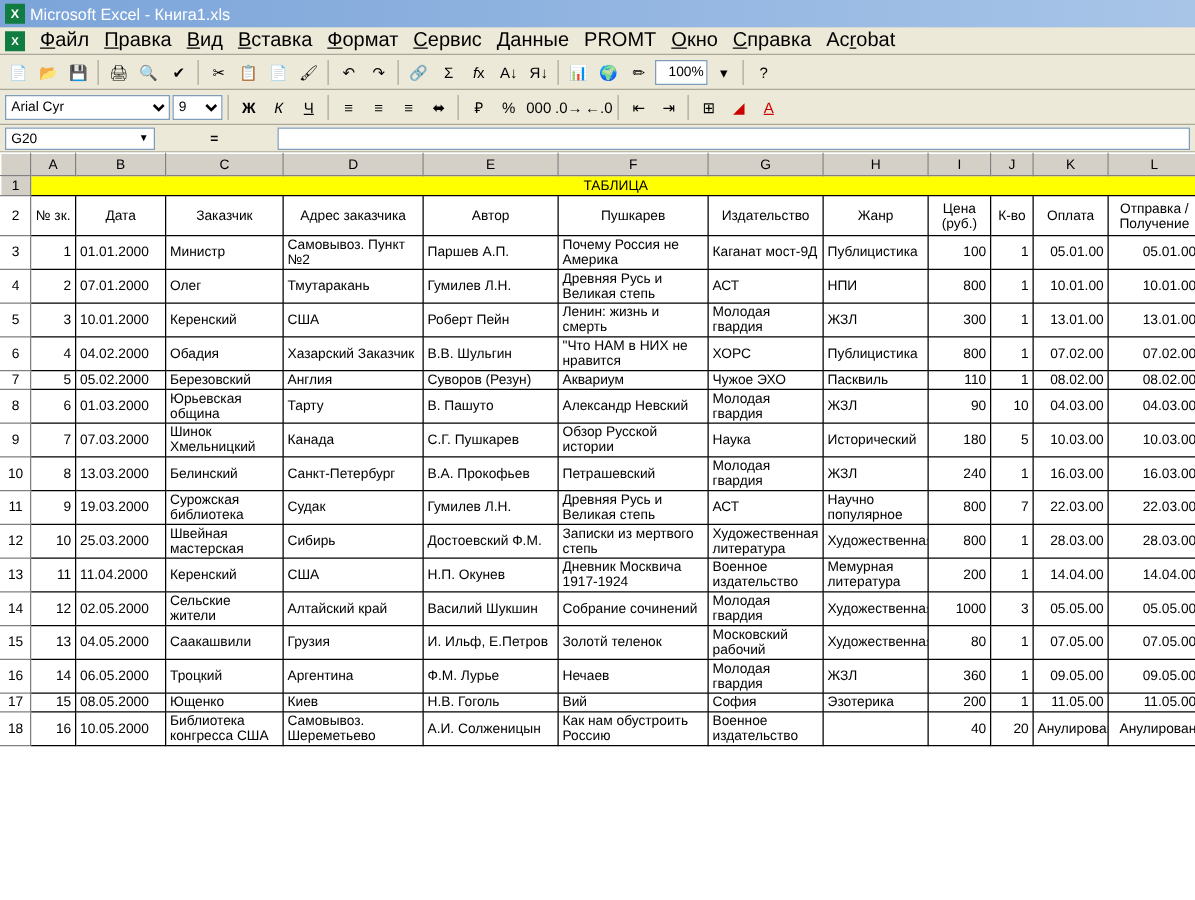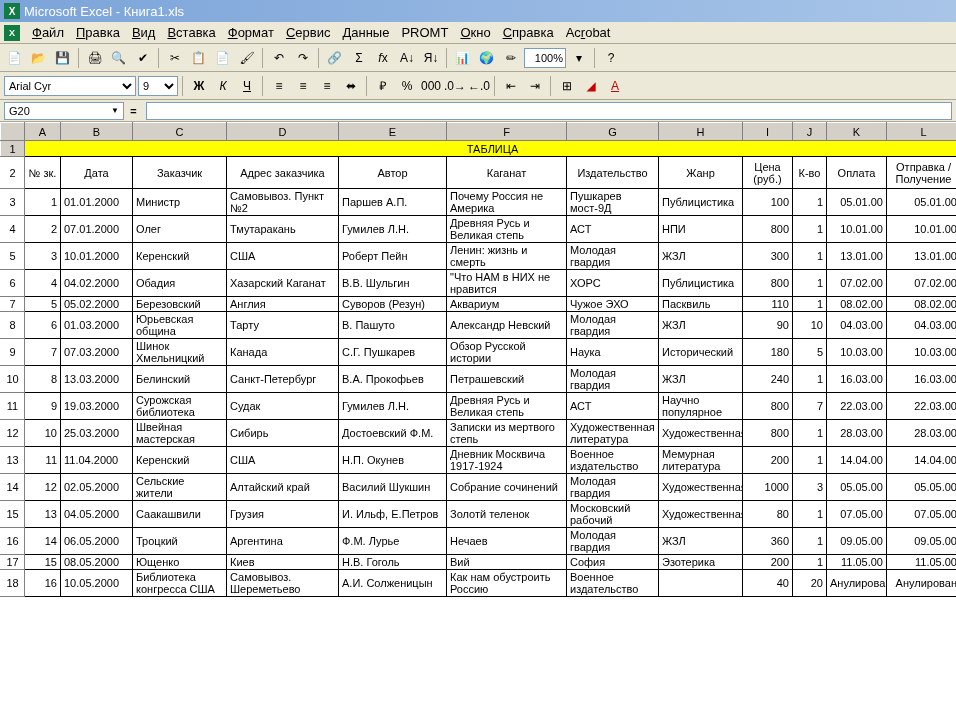--- a/index.html
+++ b/index.html
@@ -1,28 +1,28 @@
 <!DOCTYPE html>
 <html><head>
 <meta charset="utf-8">
 <style>
 * { box-sizing: border-box; margin: 0; padding: 0; }
 body { font-family: Tahoma, Arial, sans-serif; font-size: 11px; background: #d4d0c8; overflow: hidden; width: 956px; height: 720px; }
 .titlebar { background: linear-gradient(to right, #7ba4d9, #a8c5e8); height: 22px; display: flex; align-items: center; padding: 0 4px; color: #fff; font-size: 13px; }
 .titlebar .app-icon { width: 16px; height: 16px; background: #107c41; margin-right: 4px; display: flex; align-items: center; justify-content: center; font-size: 10px; font-weight: bold; color: #fff; }
 .menubar { background: #ece9d8; height: 22px; display: flex; align-items: center; padding: 0 4px; border-bottom: 1px solid #aca899; }
 .menu-icon { width: 16px; height: 16px; background: #107c41; margin-right: 6px; display: flex; align-items: center; justify-content: center; font-size: 9px; font-weight: bold; color: #fff; }
-.menu-item { padding: 2px 6px; cursor: default; font-size: 13px; }
+.menu-item { padding: 2px 6px; cursor: default; font-size: 16px; }
 .menu-item .u { text-decoration: underline; }
 .toolbar { background: #ece9d8; height: 28px; display: flex; align-items: center; padding: 2px 4px; border-bottom: 1px solid #aca899; gap: 2px; }
 .tbtn { width: 22px; height: 22px; display: flex; align-items: center; justify-content: center; cursor: default; border: 1px solid transparent; font-size: 12px; }
 .tsep { width: 2px; height: 20px; border-left: 1px solid #aca899; margin: 0 2px; }
 .toolbar select, .toolbar input { font-size: 11px; height: 20px; border: 1px solid #7f9db9; background: #fff; }
 .zoom-box { width: 42px; padding: 0 2px; text-align: right; }
-.namebox-row { background: #ece9d8; height: 22px; display: flex; align-items: center; padding: 2px 4px; border-bottom: 1px solid #aca899; }
+.namebox-row { background: #ece9d8; height: 22px; display: flex; align-items: center; padding: 2px 4px; border-bottom: 1px solid #aca899; gap: 38px; }
 .namebox { width: 120px; height: 18px; border: 1px solid #7f9db9; background: #fff; padding: 0 4px; display: flex; align-items: center; justify-content: space-between; }
 .namebox .dd { font-size: 8px; }
 .fx-label { margin: 0 6px; font-style: italic; font-weight: bold; }
 .formula-bar { flex: 1; height: 18px; border: 1px solid #7f9db9; background: #fff; margin-left: 4px; }
 .grid-area { position: relative; background: #fff; height: 608px; overflow: hidden; }
 .grid-table { border-collapse: collapse; table-layout: fixed; width: 100%; }
 .grid-table th, .grid-table td { border: 1px solid #000; font-size: 11px; padding: 1px 3px; vertical-align: middle; overflow: hidden; }
 .grid-table thead th { background: #d4d0c8; font-weight: normal; text-align: center; height: 18px; border: 1px solid #9c9a8c; border-right-color: #808080; border-bottom-color: #808080; border-top-color: #fff; border-left-color: #fff; }
 .rowhdr { background: #d4d0c8; text-align: center; width: 24px; border: 1px solid #9c9a8c !important; border-right-color: #808080 !important; border-bottom-color: #808080 !important; border-top-color: #fff !important; border-left-color: #fff !important; }
 .corner { background: #d4d0c8; width: 24px; }
@@ -173,37 +173,37 @@
           <td class="rowhdr">1</td>
           <td class="merged" colspan="12">ТАБЛИЦА</td>
         </tr>
         <tr class="hdr-row">
           <td class="rowhdr">2</td>
           <td>№ зк.</td>
           <td>Дата</td>
           <td>Заказчик</td>
           <td>Адрес заказчика</td>
           <td>Автор</td>
-          <td>Каганат</td>
+          <td>Пушкарев</td>
           <td>Издательство</td>
           <td>Жанр</td>
           <td>Цена (руб.)</td>
           <td>К-во</td>
           <td>Оплата</td>
           <td>Отправка / Получение</td>
         </tr>
         <tr class="data-row">
           <td class="rowhdr">3</td>
           <td class="num">1</td>
           <td class="txt">01.01.2000</td>
           <td class="txt">Министр</td>
           <td class="txt">Самовывоз. Пункт №2</td>
           <td class="txt">Паршев А.П.</td>
           <td class="txt">Почему Россия не Америка</td>
-          <td class="txt">Пушкарев мост-9Д</td>
+          <td class="txt">Каганат мост-9Д</td>
           <td class="txt">Публицистика</td>
           <td class="num">100</td>
           <td class="num">1</td>
           <td class="num">05.01.00</td>
           <td class="num">05.01.00</td>
         </tr>
         <tr class="data-row">
           <td class="rowhdr">4</td>
           <td class="num">2</td>
           <td class="txt">07.01.2000</td>
@@ -231,21 +231,21 @@
           <td class="num">300</td>
           <td class="num">1</td>
           <td class="num">13.01.00</td>
           <td class="num">13.01.00</td>
         </tr>
         <tr class="data-row">
           <td class="rowhdr">6</td>
           <td class="num">4</td>
           <td class="txt">04.02.2000</td>
           <td class="txt">Обадия</td>
-          <td class="txt">Хазарский Каганат</td>
+          <td class="txt">Хазарский Заказчик</td>
           <td class="txt">В.В. Шульгин</td>
           <td class="txt">"Что НАМ в НИХ не нравится</td>
           <td class="txt">ХОРС</td>
           <td class="txt">Публицистика</td>
           <td class="num">800</td>
           <td class="num">1</td>
           <td class="num">07.02.00</td>
           <td class="num">07.02.00</td>
         </tr>
         <tr class="data-row">

